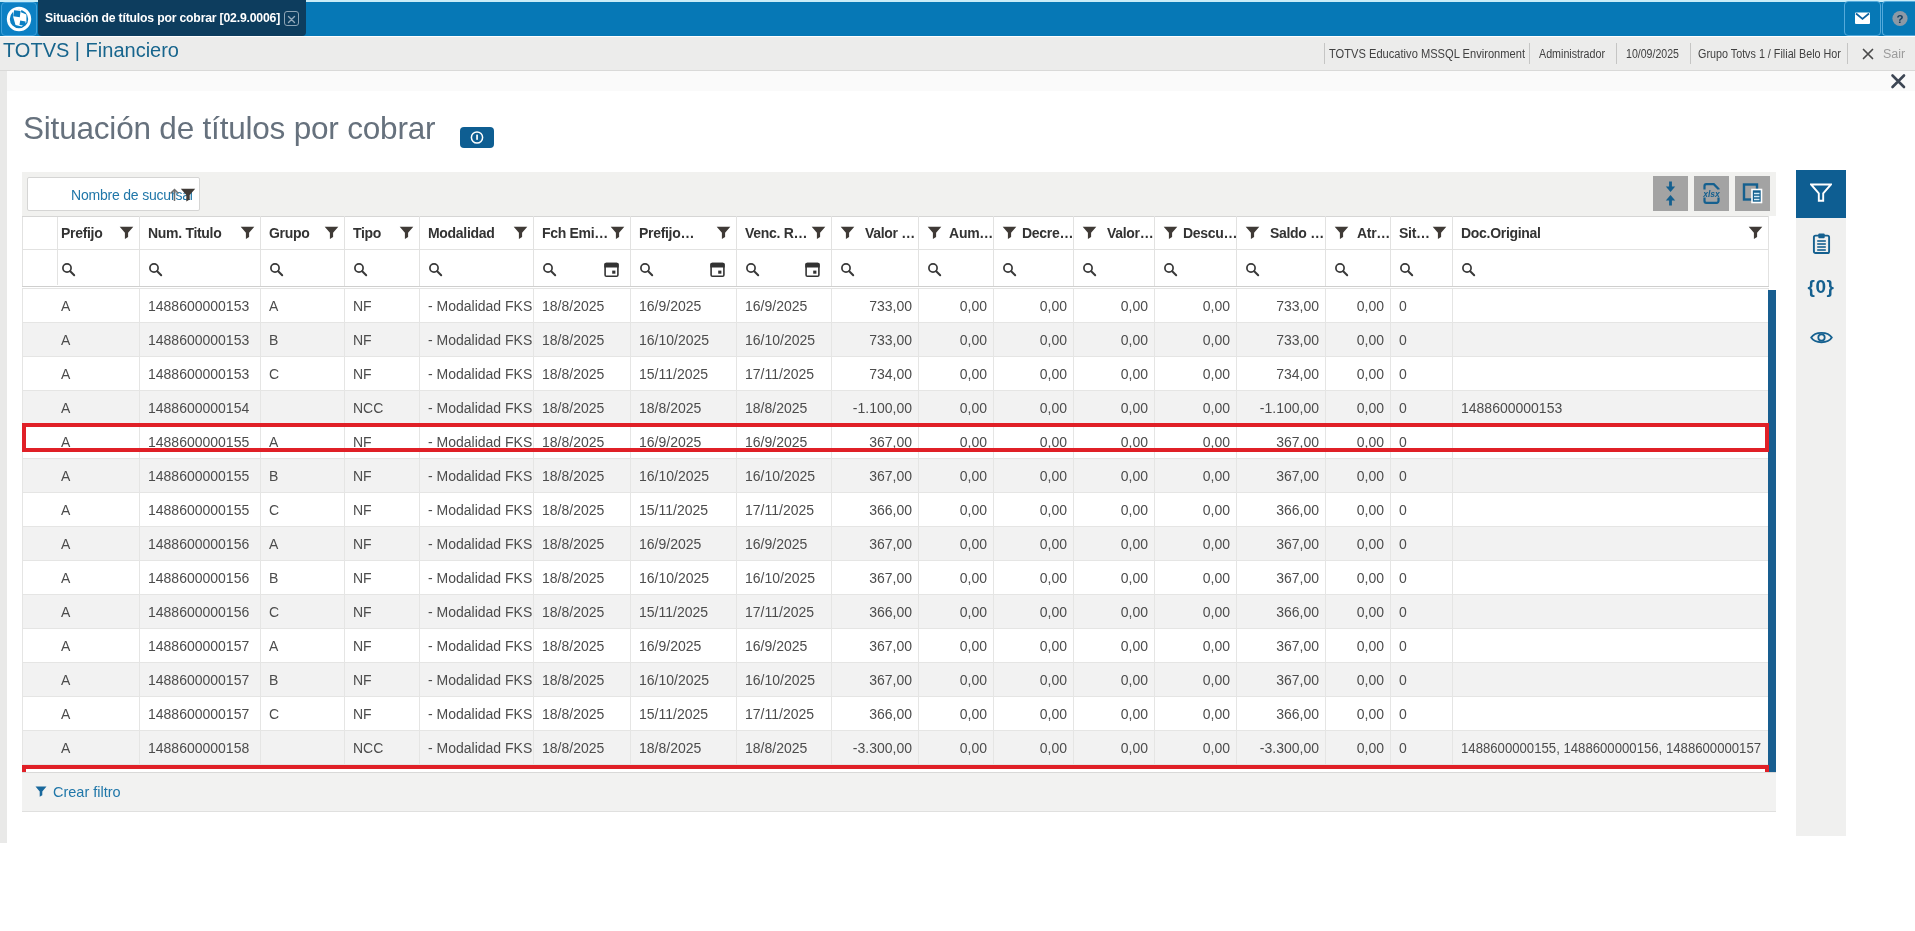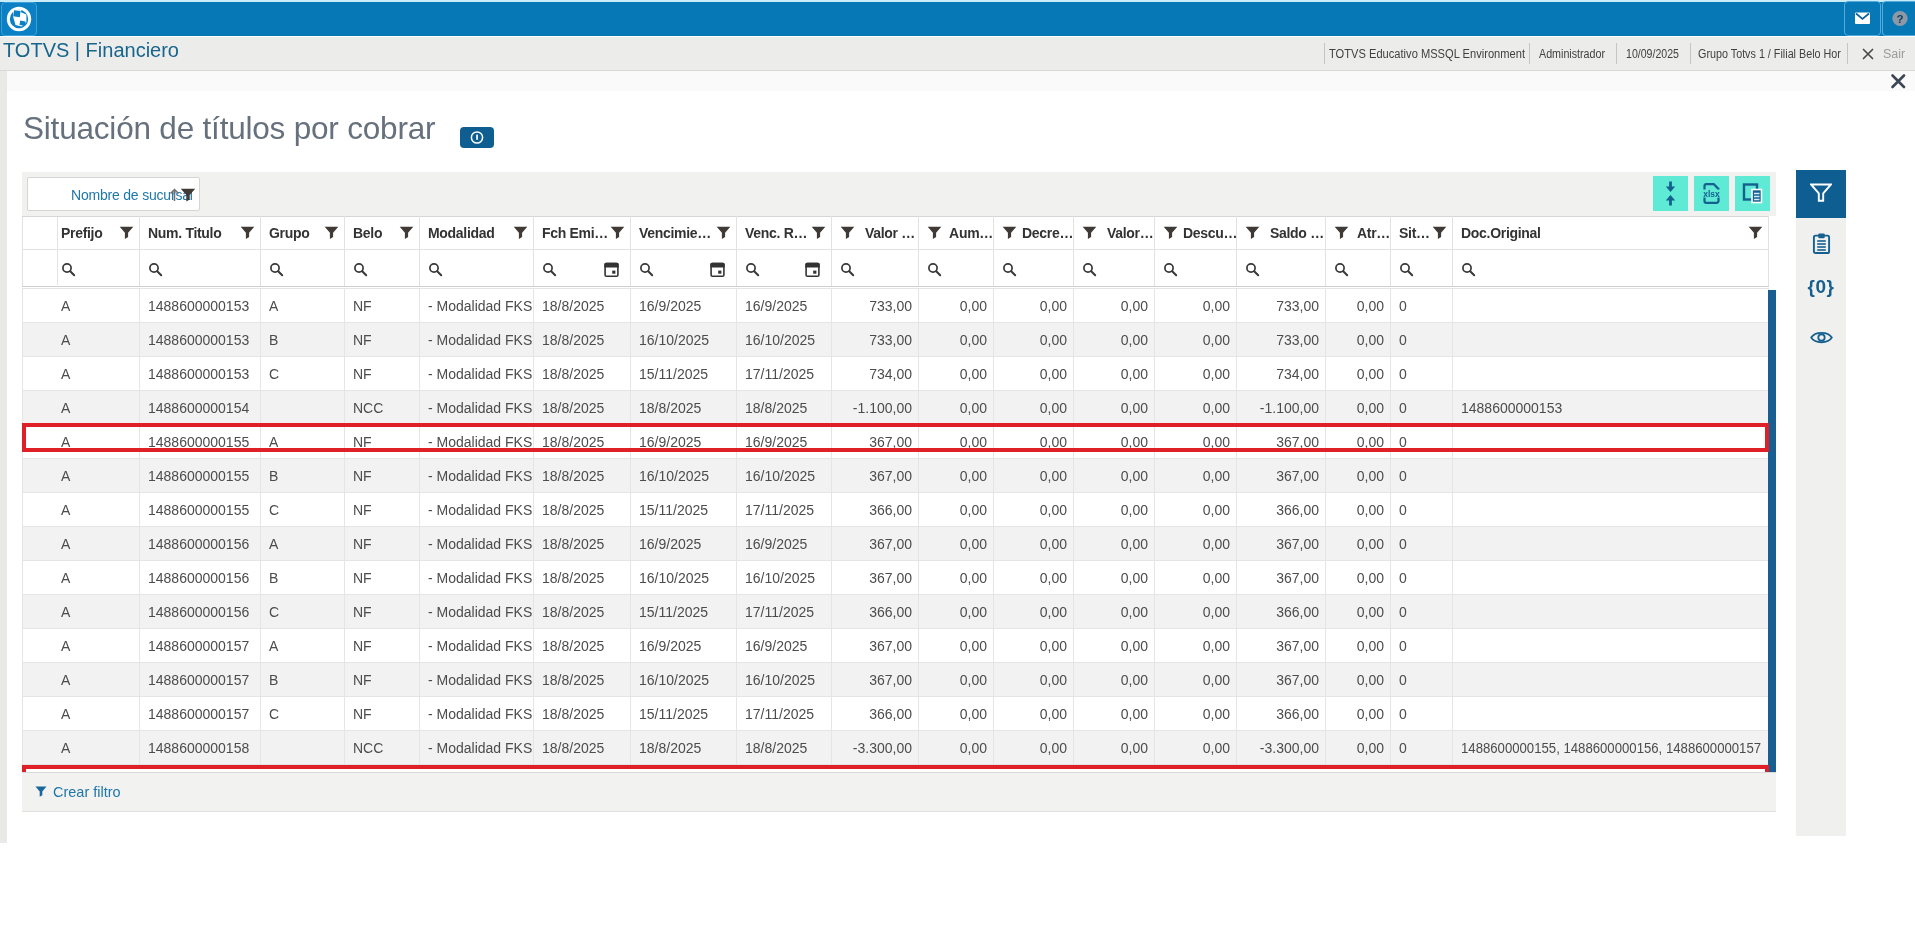--- a/index.html
+++ b/index.html
@@ -24,21 +24,21 @@
 
 #leftstrip { position:absolute; left:0; top:71px; width:7px; height:772px; background:#e9e9e8; }
 #pgclose { position:absolute; left:1890px; top:73px; width:17px; height:17px; }
 #pgtitle { position:absolute; left:23px; top:110px; font-size:31.5px; font-weight:300; color:#66717d; letter-spacing:-0.2px; }
 #infobtn { position:absolute; left:460px; top:127px; width:34px; height:21px; background:#0e5e92; border-radius:4px; }
 
 
 #toolbar { position:absolute; left:22px; top:172px; width:1754px; height:44px; background:#f1f1ef; }
 #chip { position:absolute; left:5px; top:5px; width:173px; height:34px; background:#fff; border:1px solid #d5d5d4; border-radius:2px; }
 #chip .t { position:absolute; left:11px; top:9px; font-size:14px; letter-spacing:-0.2px; color:#2077a9;margin-left:32px; }
-.toolbtn { position:absolute; top:4px; width:35px; height:35px; background:#5eead4; }
+.toolbtn { position:absolute; top:4px; width:35px; height:35px; background:#a3a3a3;font-style:italic; }
 
 
 #grid { position:absolute; left:22px; top:216px; width:1754px; }
 table { border-collapse:collapse; table-layout:fixed; width:1746px; }
 th, td { overflow:hidden; white-space:nowrap; font-size:14px; color:#4c4c4c; padding:0; }
 thead th { border:1px solid #e2e2e1; border-top:1px solid #d6d6d5; height:33px; font-size:14px; letter-spacing:-0.3px; color:#333; text-align:left; }
 tr.search td { border:1px solid #e2e2e1; border-bottom:1px solid #cfcfce; height:37px; }
 tr.spacer td { border:none; height:2px; background:#fff; }
 tr.group td { background:#f1f1f0; border-top:1px solid #e5e5e4; border-bottom:1px solid #e0e0df; height:31px; font-weight:bold; color:#333; font-size:13.5px; letter-spacing:-0.2px; }
 tr.data td { border:1px solid #e5e5e4; height:34px; }
@@ -64,20 +64,26 @@
 
 
 #sidebar { position:absolute; left:1796px; top:170px; width:50px; height:666px; background:#f0f0ef; }
 #sbactive { position:absolute; left:0; top:0; width:50px; height:48px; background:#0e5e92; }
 </style>
 </head>
 <body>
 
 <div id="topbar">
   <div id="topline"></div>
+  <div id="tab">
+    <div class="txt">Situación de títulos por cobrar [02.9.0006]</div>
+    <div id="tabclose"><svg width="13" height="13" viewBox="0 0 13 13">
+          <path d="M3.5 3.5 L9.5 9.5 M9.5 3.5 L3.5 9.5" stroke="#93a9ba" stroke-width="1.4" stroke-linecap="round"></path>
+        </svg></div>
+  </div>
   <div id="logo">
     <svg width="34" height="32" viewBox="0 0 34 32">
       <circle cx="17" cy="16" r="10.7" fill="none" stroke="#fff" stroke-width="3"></circle>
       <path d="M11.2 14.0 L11.2 6.8 L19.2 6.8 L19.0 9.2 L24.4 11.5 L24.4 19.2 L19.6 23.6 L13.5 22.0 Z" fill="#fff"></path>
       <path d="M12.1 7.2 L18.6 8.1 L17.8 14.2 L11.3 13.3 Z" fill="#0c80c4"></path>
       <path d="M18.2 17.6 L23.6 18.4 L22.9 22.8 L17.5 22.0 Z" fill="#0c80c4"></path>
     </svg>
   </div>
   <div id="mailbtn">
       <svg width="35" height="33" viewBox="0 0 35 33" style="position:absolute;left:0;top:0;">
@@ -202,21 +208,21 @@
             <div class="hflex cpad">
               <span class="hlabel">Grupo</span>
               <span class="spring"></span>
               <svg class="svgfun" width="15" height="14" viewBox="0 0 15 14">
                 <path d="M0.7 0.7 h13.6 l-5.2 6 v4.3 l-3.2 1.9 v-6.2 Z" fill="#3f3a36"></path>
               </svg>
             </div>
           </th>
 <th>
             <div class="hflex cpad">
-              <span class="hlabel">Belo</span>
+              <span class="hlabel">Tipo</span>
               <span class="spring"></span>
               <svg class="svgfun" width="15" height="14" viewBox="0 0 15 14">
                 <path d="M0.7 0.7 h13.6 l-5.2 6 v4.3 l-3.2 1.9 v-6.2 Z" fill="#3f3a36"></path>
               </svg>
             </div>
           </th>
 <th>
             <div class="hflex cpad">
               <span class="hlabel">Modalidad</span>
               <span class="spring"></span>
@@ -229,21 +235,21 @@
             <div class="hflex cpad">
               <span class="hlabel">Fch Emi…</span>
               <span class="spring"></span>
               <svg class="svgfun" width="15" height="14" viewBox="0 0 15 14">
                 <path d="M0.7 0.7 h13.6 l-5.2 6 v4.3 l-3.2 1.9 v-6.2 Z" fill="#3f3a36"></path>
               </svg>
             </div>
           </th>
 <th>
             <div class="hflex cpad">
-              <span class="hlabel">Vencimie…</span>
+              <span class="hlabel">Prefijo…</span>
               <span class="spring"></span>
               <svg class="svgfun" width="15" height="14" viewBox="0 0 15 14">
                 <path d="M0.7 0.7 h13.6 l-5.2 6 v4.3 l-3.2 1.9 v-6.2 Z" fill="#3f3a36"></path>
               </svg>
             </div>
           </th>
 <th>
             <div class="hflex cpad">
               <span class="hlabel">Venc. R…</span>
               <span class="spring"></span>

